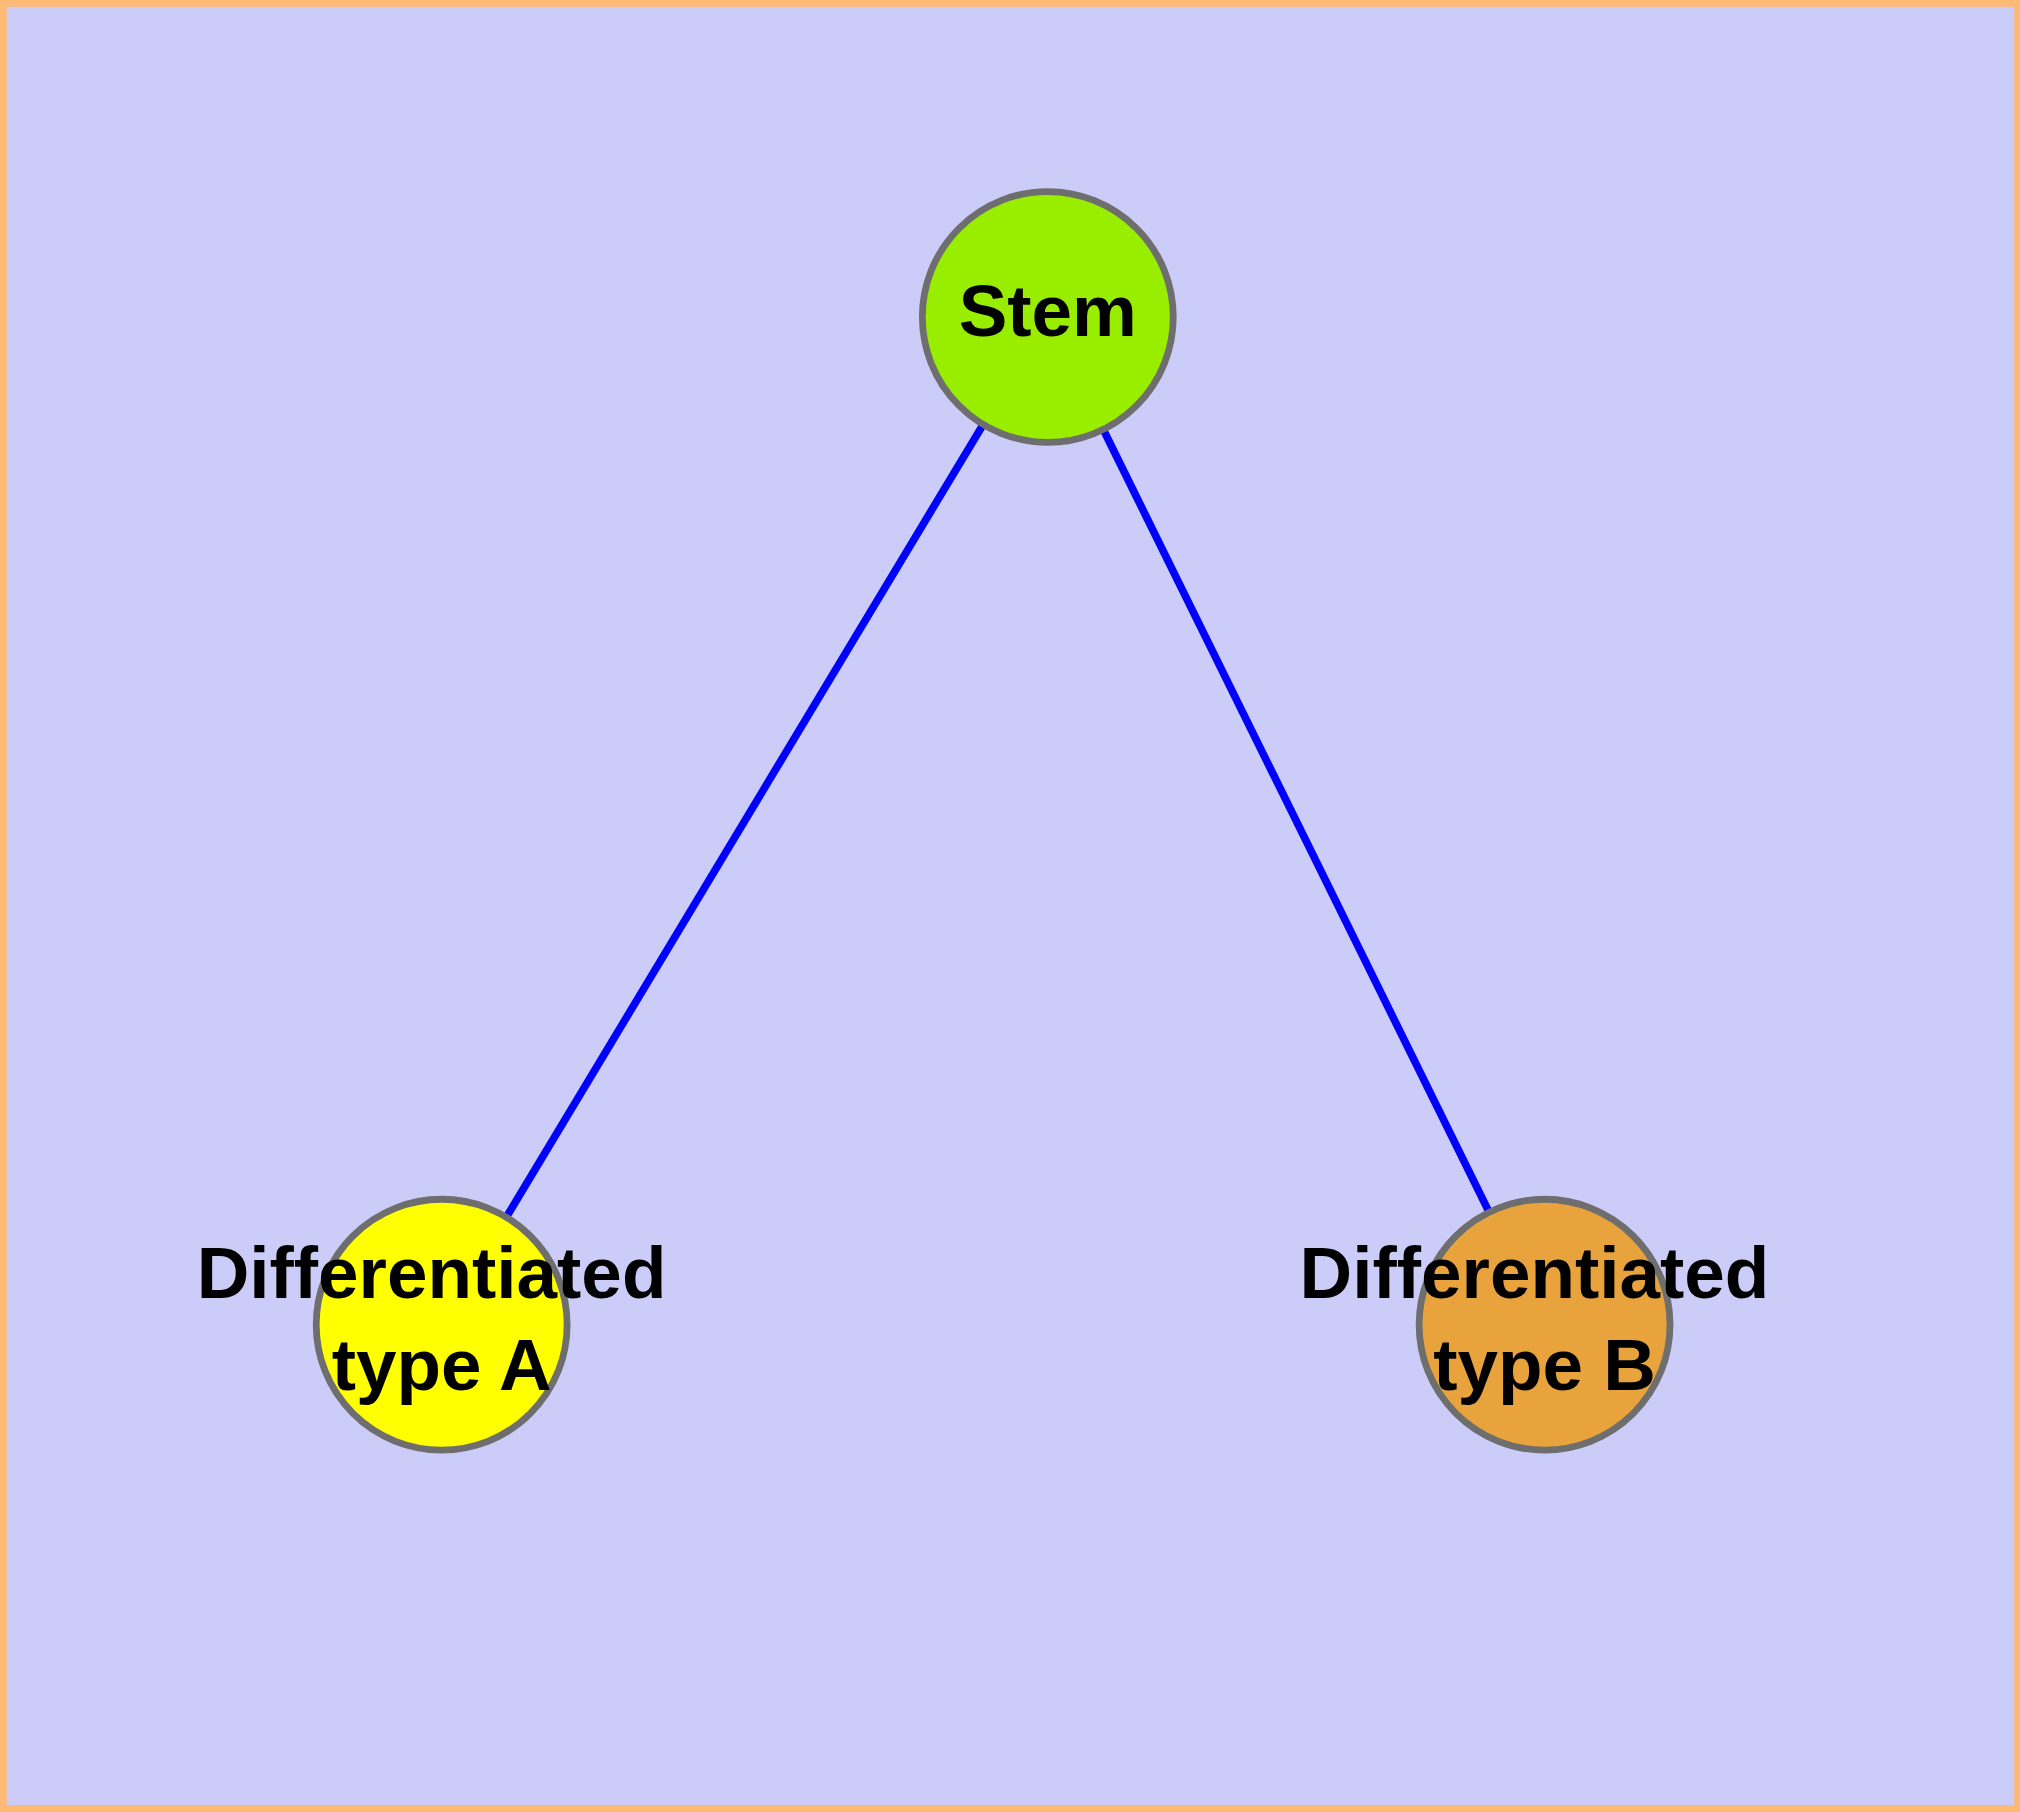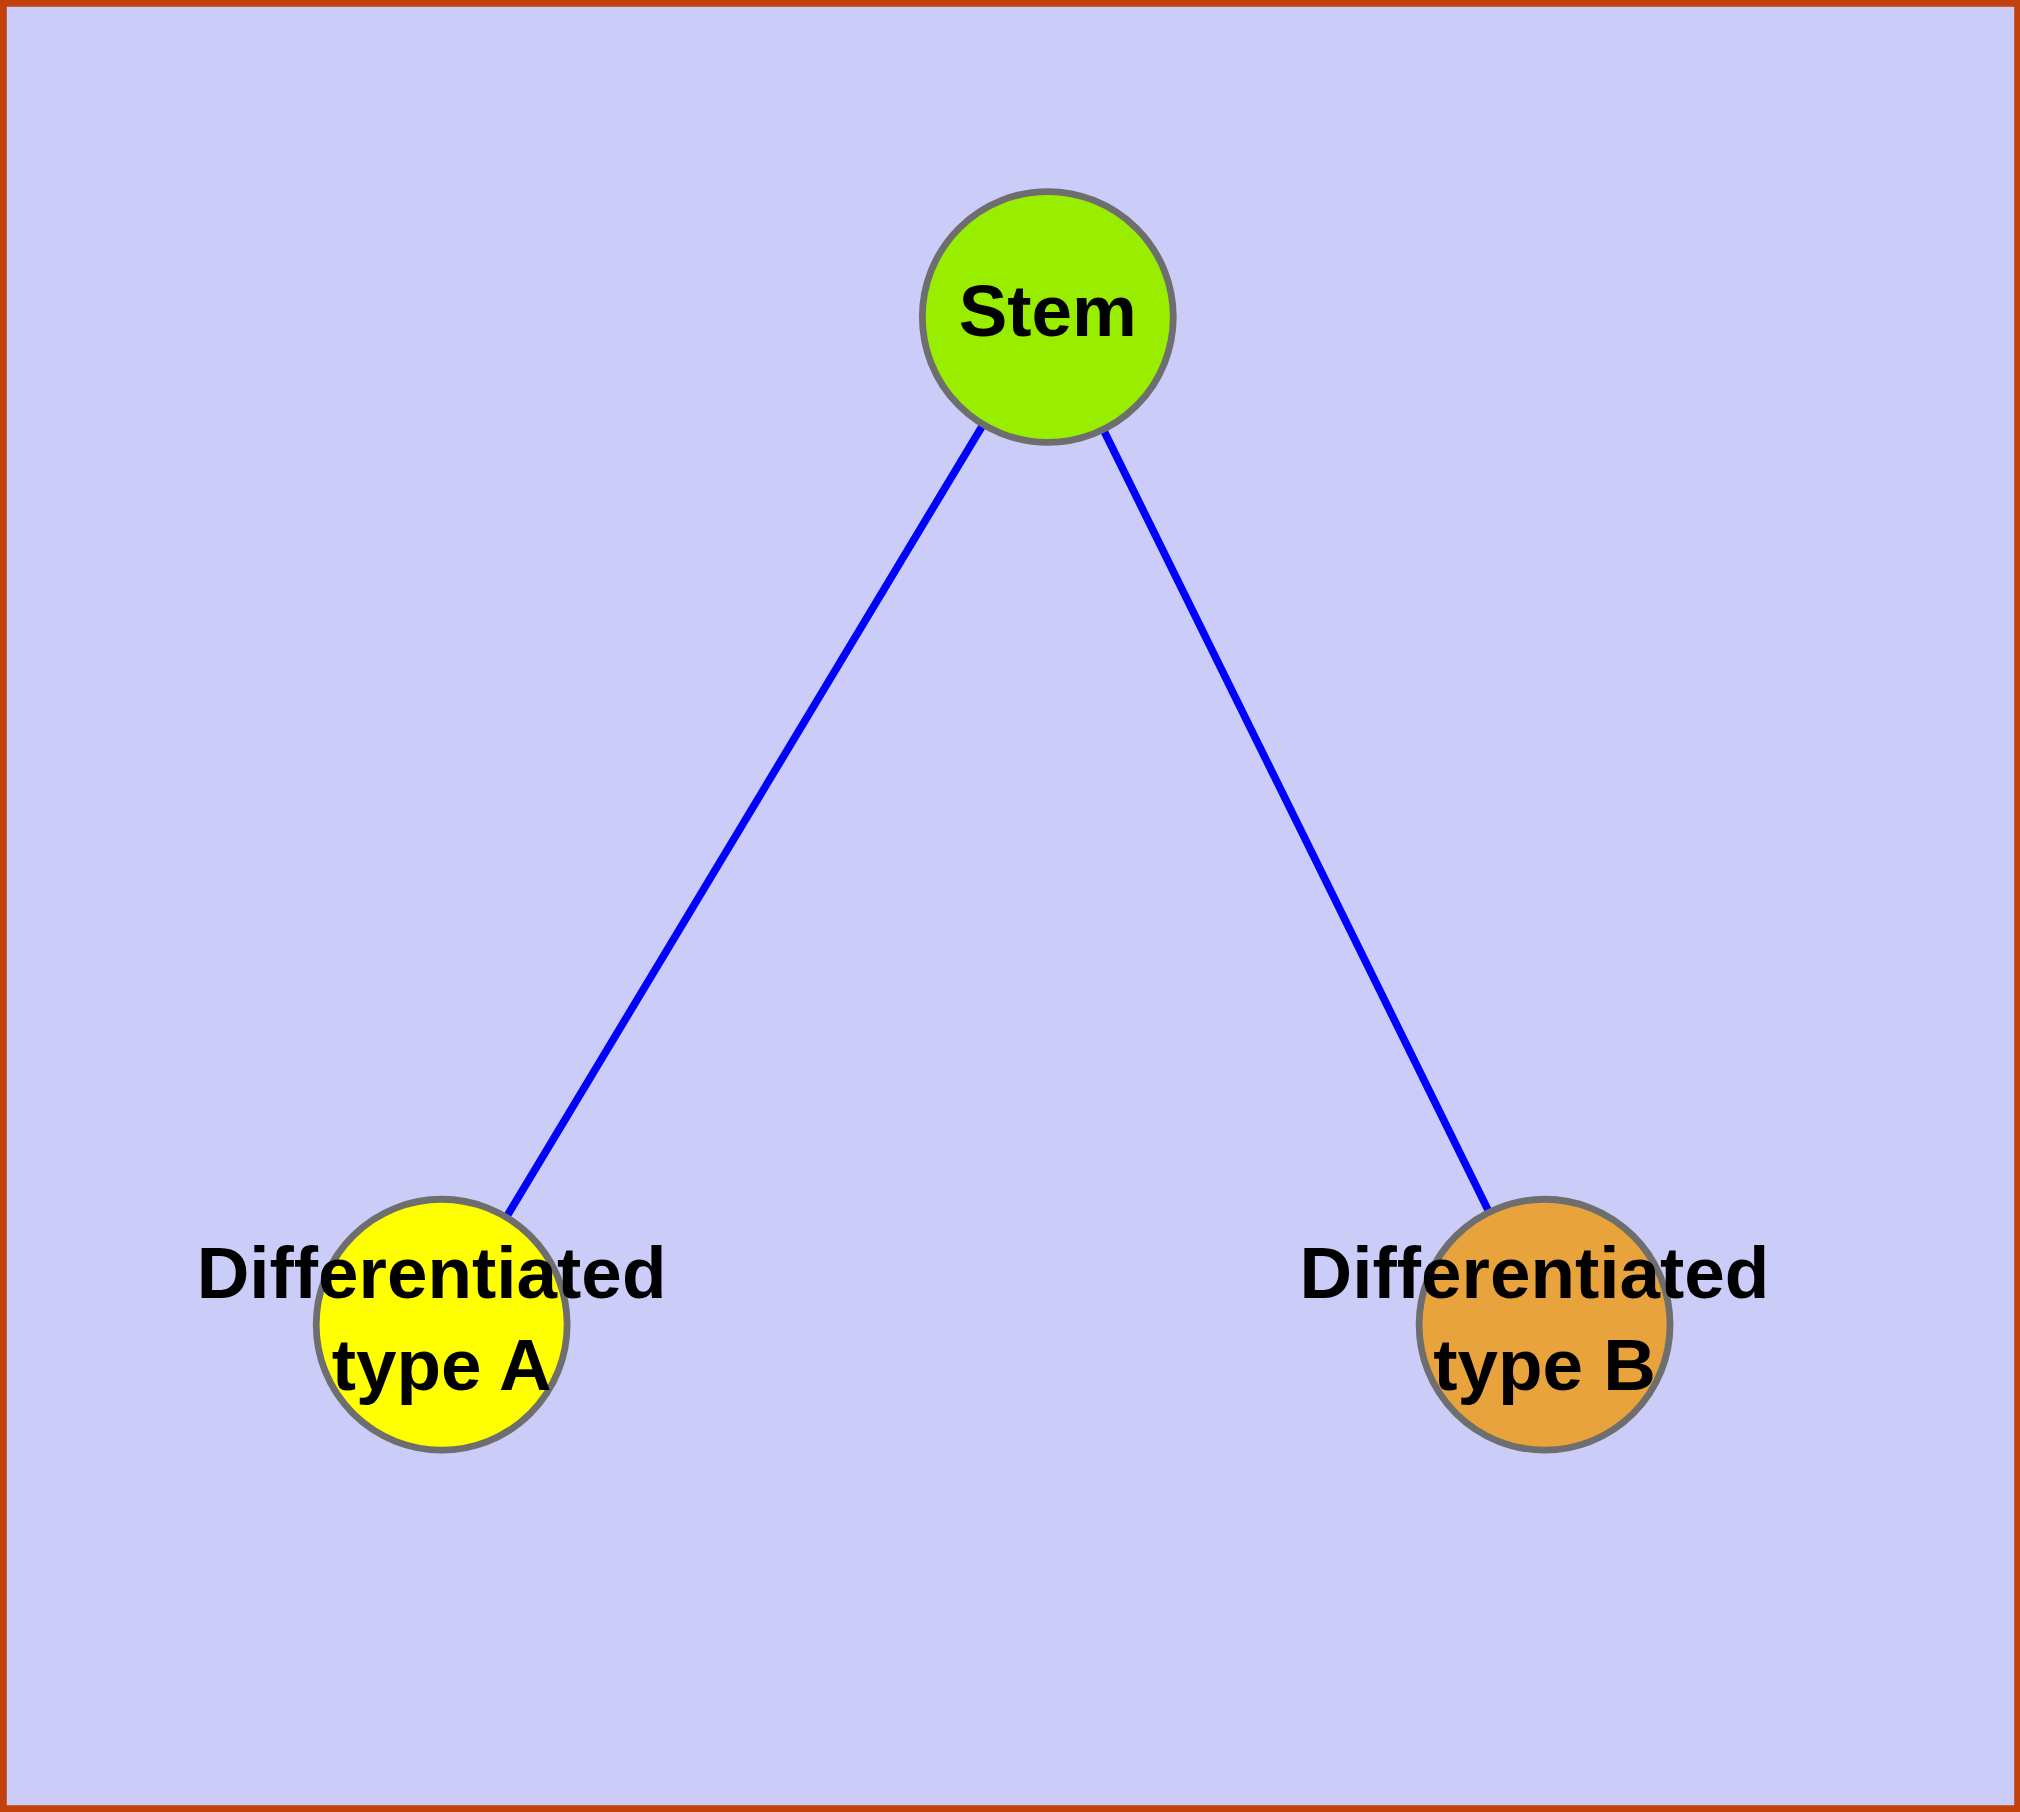--- a/index.html
+++ b/index.html
@@ -31,21 +31,21 @@
     font-weight: bold;
     fill: #000000;
     dominant-baseline: middle;
     text-anchor: middle;
     paint-order: normal;
   }
 </style>
 </head>
 <body>
 
-<div id="canvas" style="width: 2021px; height: 1812px; background: #c2410c;">
+<div id="canvas" style="width: 2021px; height: 1812px; background: #fdba74;">
   <svg id="graph-svg" viewBox="0 0 2384 2138" preserveAspectRatio="none" xmlns="http://www.w3.org/2000/svg">
 
     <rect id="bg-rect" x="8" y="8" width="2368" height="2122" fill="#ccccf9"></rect>
 
     <g id="edges-layer">
       <line id="edge-stem-to-diff-a" x1="1158.6984814640261" y1="502.54756019478737" x2="598.3015185359739" y2="1434.4524398052126" stroke="#0000ff" stroke-width="9" stroke-linecap="butt"></line>
       <line id="edge-stem-to-diff-b" x1="1302.3114515700715" y1="508.54661419251715" x2="1755.6885484299285" y2="1428.4533858074828" stroke="#0000ff" stroke-width="9" stroke-linecap="butt"></line>
     </g>
 
     <g id="nodes-layer">

